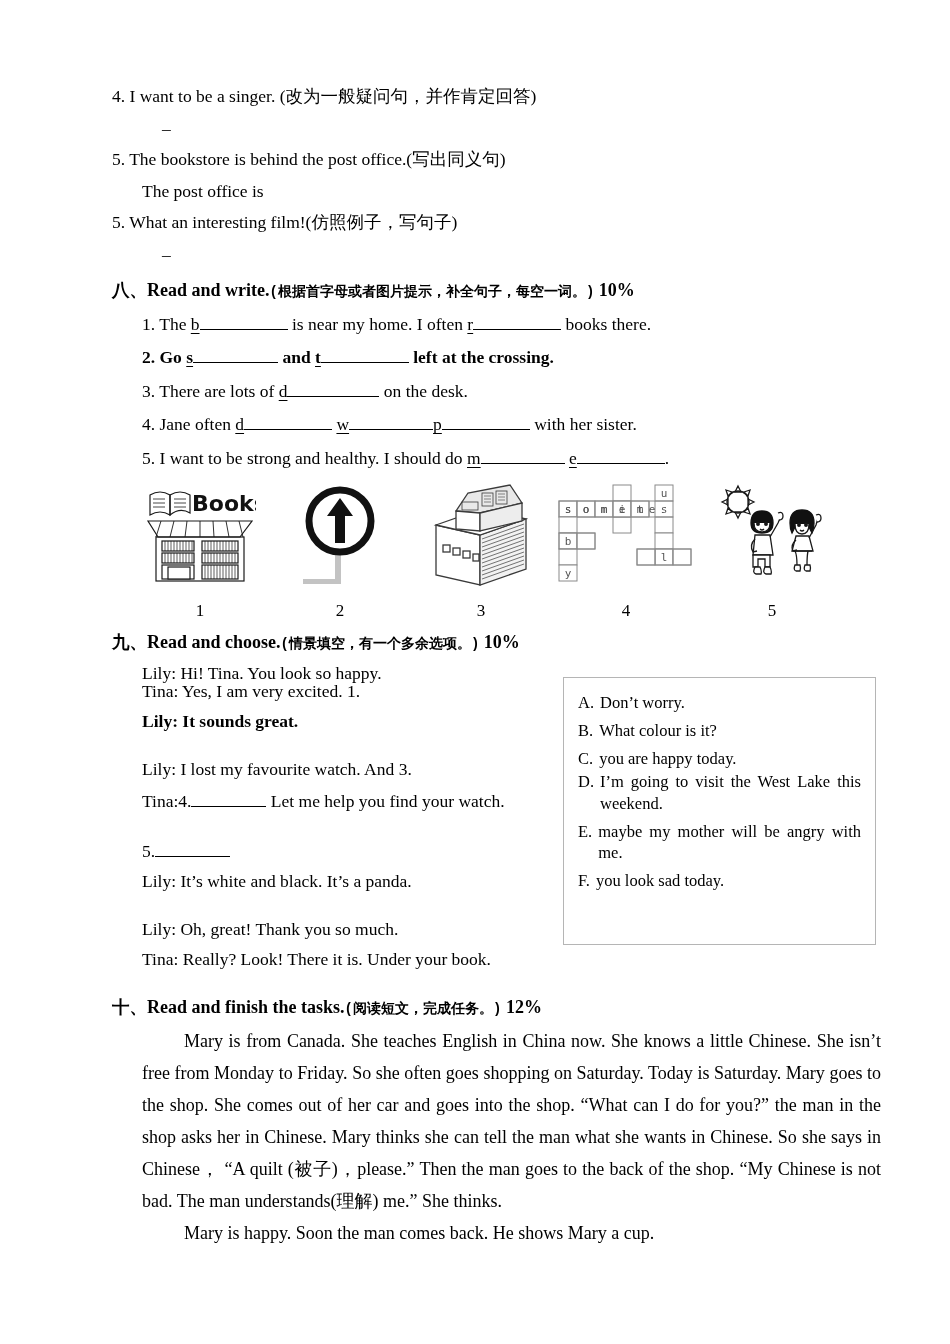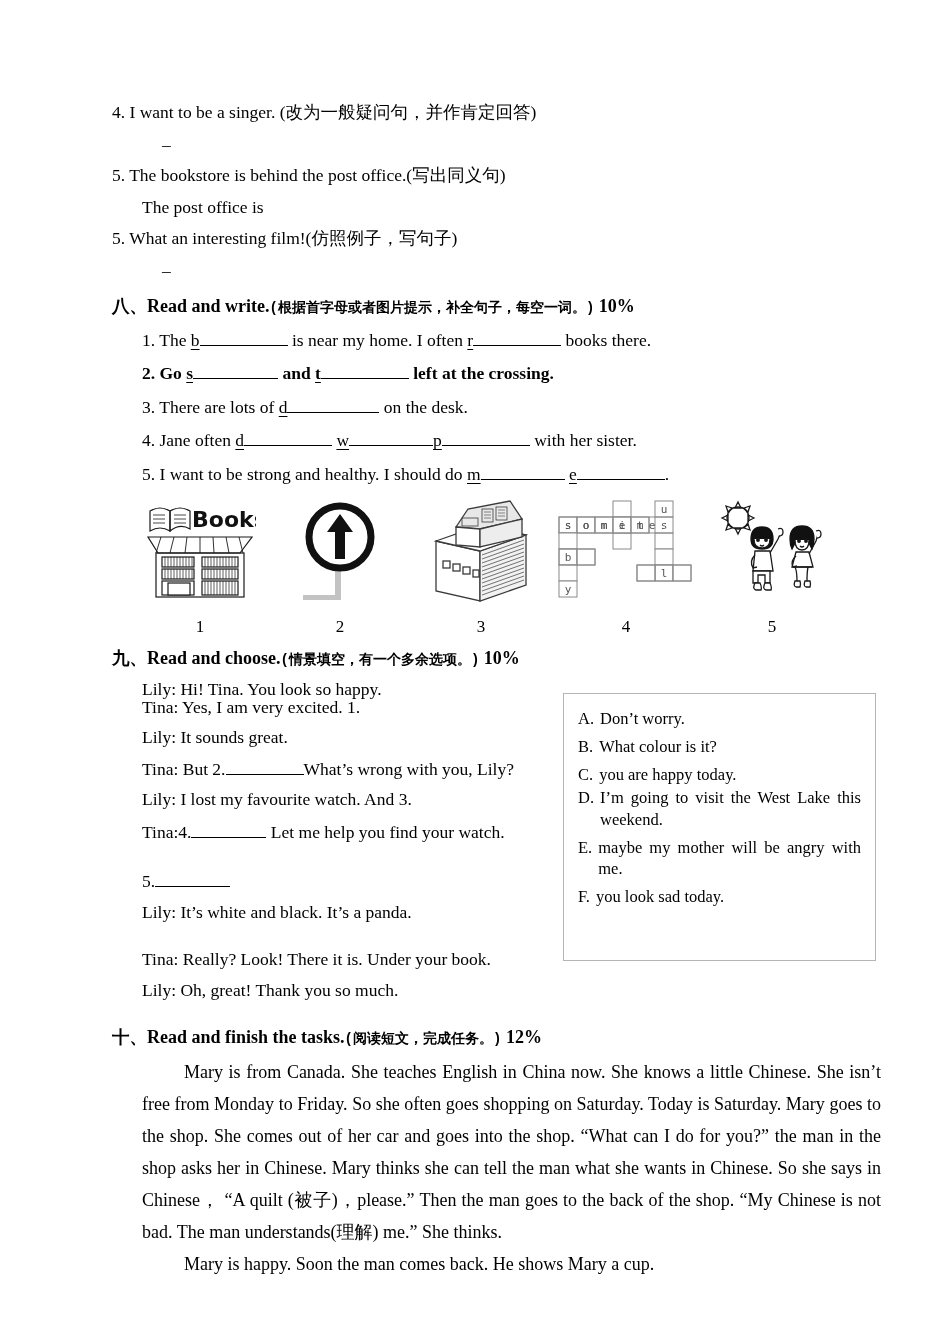--- a/index.html
+++ b/index.html
@@ -17,21 +17,21 @@
   }
   .page {
     position: absolute;
     left: 0; top: 0;
     width: 950px;
     height: 1344px;
   }
   .content {
     position: absolute;
     left: 112px;
-    top: 104px;
+    top: 88px;
     width: 775px;
   }
 
   
   .qline {
     font-size: 17.5px;
     line-height: 1.0;
     margin: 0 0 0 0;
     padding: 0;
     white-space: nowrap;
@@ -364,28 +364,27 @@
     <div class="sec-head">
       <span class="sec-num">九、</span><span>Read and choose.</span><span class="cn">(情景填空，有一个多余选项。)</span> <span>10%</span>
     </div>
 
     <div style="height:12px"></div>
 
     <div class="dlg-wrap">
       <div id="s9-dialogue">
           <div class="dlg-line" style=""><span>Lily:</span><span> Hi! Tina. You look so happy.</span></div>
           <div class="dlg-line" style="margin-bottom: 13px;"><span>Tina:</span><span> Yes, I am very excited. 1.</span></div>
-          <div class="dlg-line" style="margin-bottom: 12px;"><span>Lily:</span><span> It sounds great.</span></div>
-          <div class="dlg-line" style="margin-bottom: 13px;"><span>Tina:</span><span> But 2.</span><span class="blank" style="width: 78px;"></span><span>What’s wrong with you, Lily?</span></div>
+          <div class="dlg-line" style="margin-bottom: 30px; font-weight: bold;"><span>Lily:</span><span> It sounds great.</span></div>
           <div class="dlg-line" style="margin-bottom: 13px;"><span>Lily:</span><span> I lost my favourite watch. And 3.</span></div>
           <div class="dlg-line" style="margin-bottom: 30px;"><span>Tina:</span><span>4.</span><span class="blank" style="width: 75px;"></span><span> Let me help you find your watch.</span></div>
           <div class="dlg-line" style="margin-bottom: 13px;"><span>   5.</span><span class="blank" style="width: 75px;"></span></div>
           <div class="dlg-line" style="margin-bottom: 30px;"><span>Lily:</span><span> It’s white and black. It’s a panda.</span></div>
+          <div class="dlg-line" style="margin-bottom: 13px;"><span>Lily:</span><span> Oh, great! Thank you so much.</span></div>
           <div class="dlg-line" style="margin-bottom: 13px;"><span>Tina:</span><span> Really? Look! There it is. Under your book.</span></div>
-          <div class="dlg-line" style="margin-bottom: 13px;"><span>Lily:</span><span> Oh, great! Thank you so much.</span></div>
         </div>
 
       <div class="options-box">
         <div id="s9-options">
             <div class="opt">
               <span class="opt-letter">A.</span>
               <span class="opt-text">Don’t worry.</span>
             </div>
             <div class="opt">
               <span class="opt-letter">B.</span>

